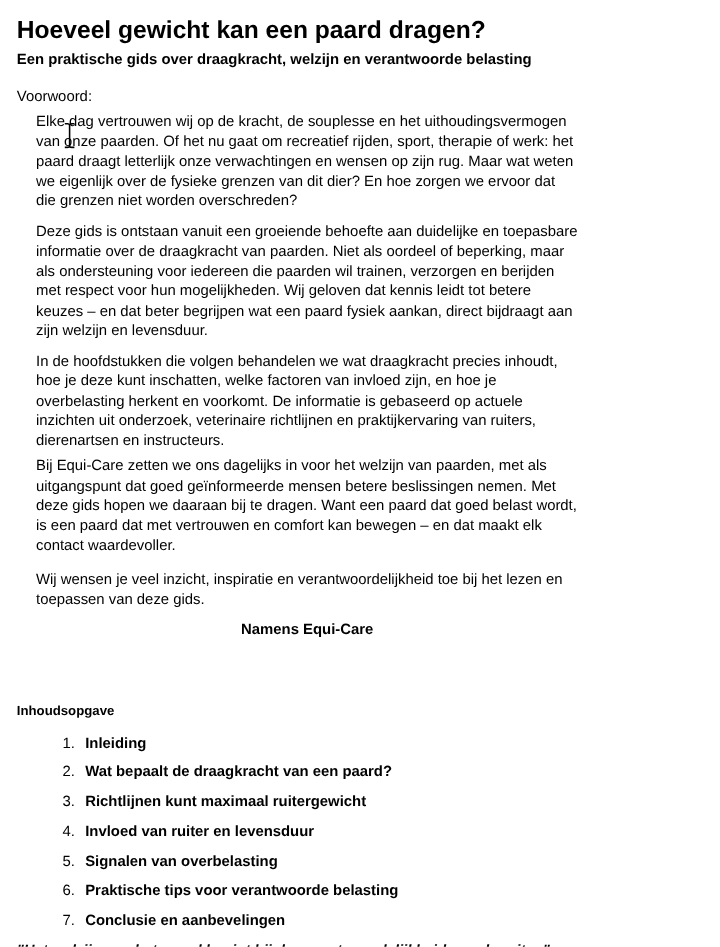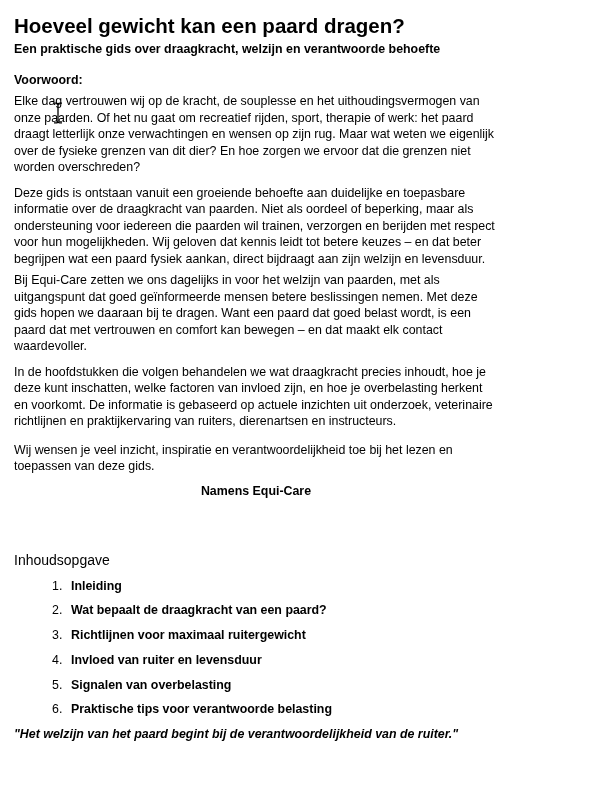--- a/index.html
+++ b/index.html
@@ -24,42 +24,42 @@
     margin: 14px 0 0;
   }
   .subtitle {
     font-size: 12.4px;
     font-weight: bold;
     line-height: 16.5px;
     margin: 2.5px 0 0;
   }
   .foreword {
     font-size: 12.4px;
-    font-weight: bold;
+    font-weight: normal;
     line-height: 16.5px;
     margin: 14.5px 0 0;
   }
   p.body {
     font-size: 12.4px;
     line-height: 16.5px;
-    margin: 9px 0 0;
+    margin: 9px 16px 0;
   }
   p.body.p1 { margin-top: 5px; }
   p.body.p4 { margin-top: 5px; }
   p.body.p5 { margin-top: 12px; }
   .signature {
     font-size: 12.4px;
     font-weight: bold;
     line-height: 16.5px;
     margin: 8px 0 0;
     text-align: center;
   }
   .toc-heading {
-    font-size: 14px;
-    font-weight: normal;
+    font-size: 11px;
+    font-weight: bold;
     line-height: 16.5px;
     margin: 52.5px 0 0;
   }
   .toc { margin: 9.5px 0 0; }
   .toc-item {
     font-size: 12.4px;
     line-height: 16.5px;
     margin: 0 0 8.3px 38px;
   }
   .toc-item .num {
@@ -84,54 +84,57 @@
     pointer-events: none;
   }
 </style>
 </head>
 <body>
 
 <div class="doc">
 
   <h1 class="title">Hoeveel gewicht kan een paard dragen?</h1>
 
-  <p class="subtitle">Een praktische gids over draagkracht, welzijn en verantwoorde behoefte</p>
+  <p class="subtitle">Een praktische gids over draagkracht, welzijn en verantwoorde belasting</p>
 
   <div class="foreword">
     <div>Voorwoord:</div>
   </div>
 
   <p class="body p1">Elke dag vertrouwen wij op de kracht, de souplesse en het uithoudingsvermogen van onze paarden. Of het nu gaat om recreatief rijden, sport, therapie of werk: het paard draagt letterlijk onze verwachtingen en wensen op zijn rug. Maar wat weten we eigenlijk over de fysieke grenzen van dit dier? En hoe zorgen we ervoor dat die grenzen niet worden overschreden?</p>
   <p class="body p2">Deze gids is ontstaan vanuit een groeiende behoefte aan duidelijke en toepasbare informatie over de draagkracht van paarden. Niet als oordeel of beperking, maar als ondersteuning voor iedereen die paarden wil trainen, verzorgen en berijden met respect voor hun mogelijkheden. Wij geloven dat kennis leidt tot betere keuzes – en dat beter begrijpen wat een paard fysiek aankan, direct bijdraagt aan zijn welzijn en levensduur.</p>
+  <p class="body p3">In de hoofdstukken die volgen behandelen we wat draagkracht precies inhoudt, hoe je deze kunt inschatten, welke factoren van invloed zijn, en hoe je overbelasting herkent en voorkomt. De informatie is gebaseerd op actuele inzichten uit onderzoek, veterinaire richtlijnen en praktijkervaring van ruiters, dierenartsen en instructeurs.</p>
   <p class="body p4">Bij Equi-Care zetten we ons dagelijks in voor het welzijn van paarden, met als uitgangspunt dat goed geïnformeerde mensen betere beslissingen nemen. Met deze gids hopen we daaraan bij te dragen. Want een paard dat goed belast wordt, is een paard dat met vertrouwen en comfort kan bewegen – en dat maakt elk contact waardevoller.</p>
-  <p class="body p3">In de hoofdstukken die volgen behandelen we wat draagkracht precies inhoudt, hoe je deze kunt inschatten, welke factoren van invloed zijn, en hoe je overbelasting herkent en voorkomt. De informatie is gebaseerd op actuele inzichten uit onderzoek, veterinaire richtlijnen en praktijkervaring van ruiters, dierenartsen en instructeurs.</p>
   <p class="body p5">Wij wensen je veel inzicht, inspiratie en verantwoordelijkheid toe bij het lezen en toepassen van deze gids.</p>
 
   <p class="signature">Namens Equi-Care</p>
 
   <p class="toc-heading">Inhoudsopgave</p>
 
   <div class="toc">
     <div class="toc-item">
       <span class="num">1.</span><span class="label">Inleiding</span>
     </div>
     <div class="toc-item">
       <span class="num">2.</span><span class="label">Wat bepaalt de draagkracht van een paard?</span>
     </div>
     <div class="toc-item">
-      <span class="num">3.</span><span class="label">Richtlijnen voor maximaal ruitergewicht</span>
+      <span class="num">3.</span><span class="label">Richtlijnen kunt maximaal ruitergewicht</span>
     </div>
     <div class="toc-item">
       <span class="num">4.</span><span class="label">Invloed van ruiter en levensduur</span>
     </div>
     <div class="toc-item">
       <span class="num">5.</span><span class="label">Signalen van overbelasting</span>
     </div>
     <div class="toc-item">
       <span class="num">6.</span><span class="label">Praktische tips voor verantwoorde belasting</span>
+    </div>
+    <div class="toc-item">
+      <span class="num">7.</span><span class="label">Conclusie en aanbevelingen</span>
     </div>
   </div>
 
   <p class="quote">"Het welzijn van het paard begint bij de verantwoordelijkheid van de ruiter."</p>
 
 </div>
 
 <svg class="ibeam-cursor" viewBox="0 0 12 22" xmlns="http://www.w3.org/2000/svg">
   <path d="M2 1.2 h2.3 c1 0 1.7 .6 1.7 1.2 c0 -.6 .7 -1.2 1.7 -1.2 h2.3 M6 2.4 v17.2 M2 20.8 h2.3 c1 0 1.7 -.6 1.7 -1.2 c0 .6 .7 1.2 1.7 1.2 h2.3" fill="none" stroke="#000000" stroke-width="1.3"></path>
 </svg>

